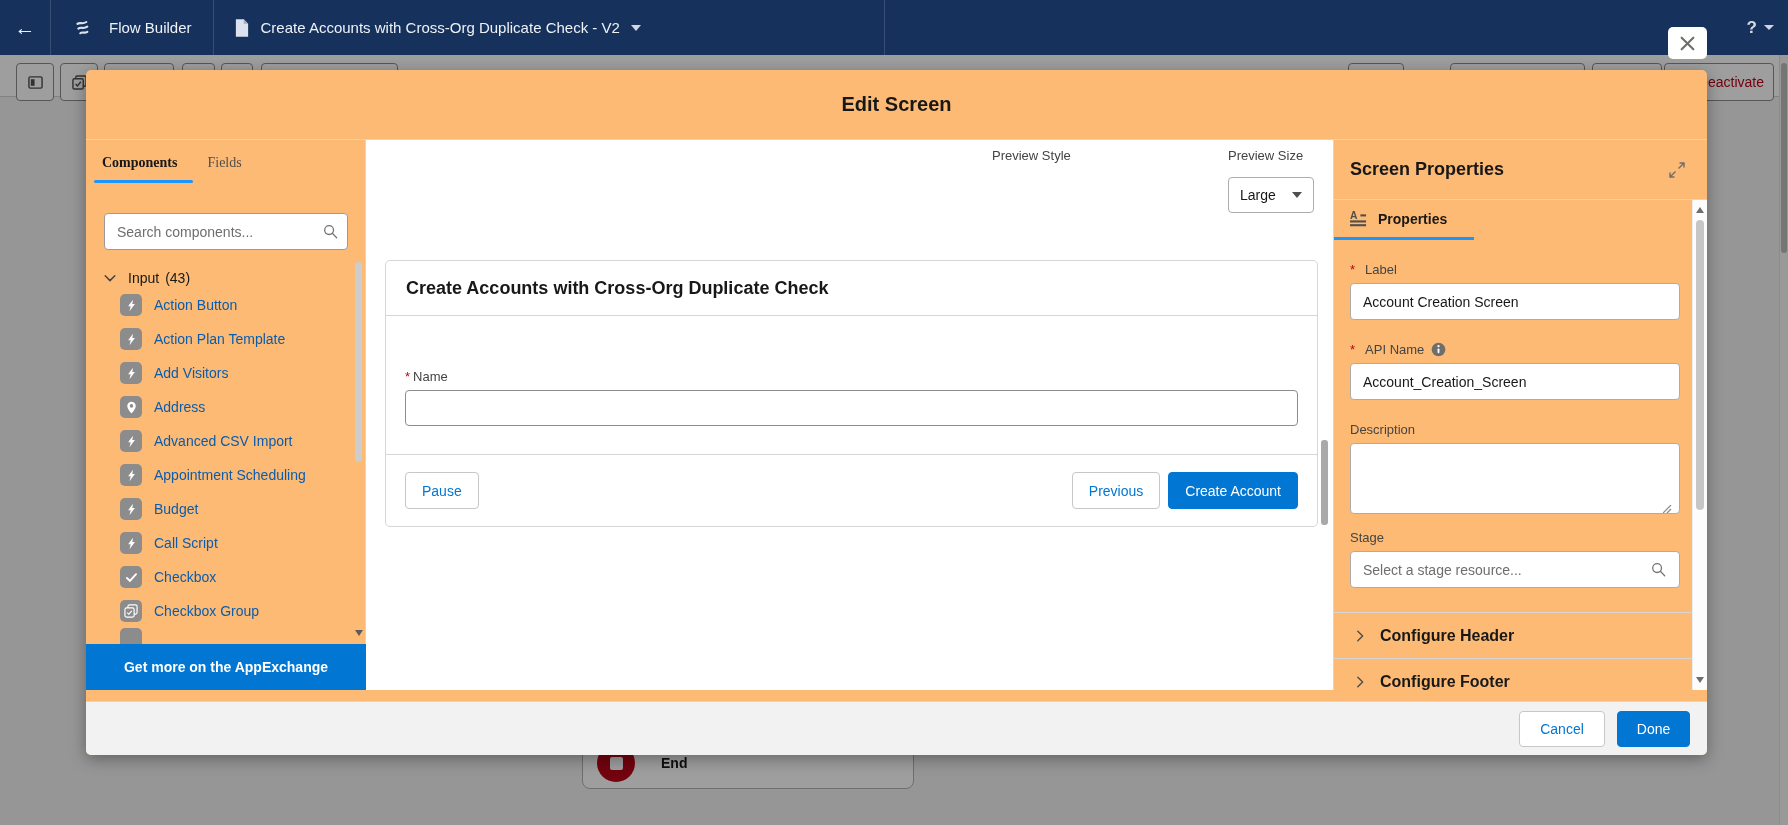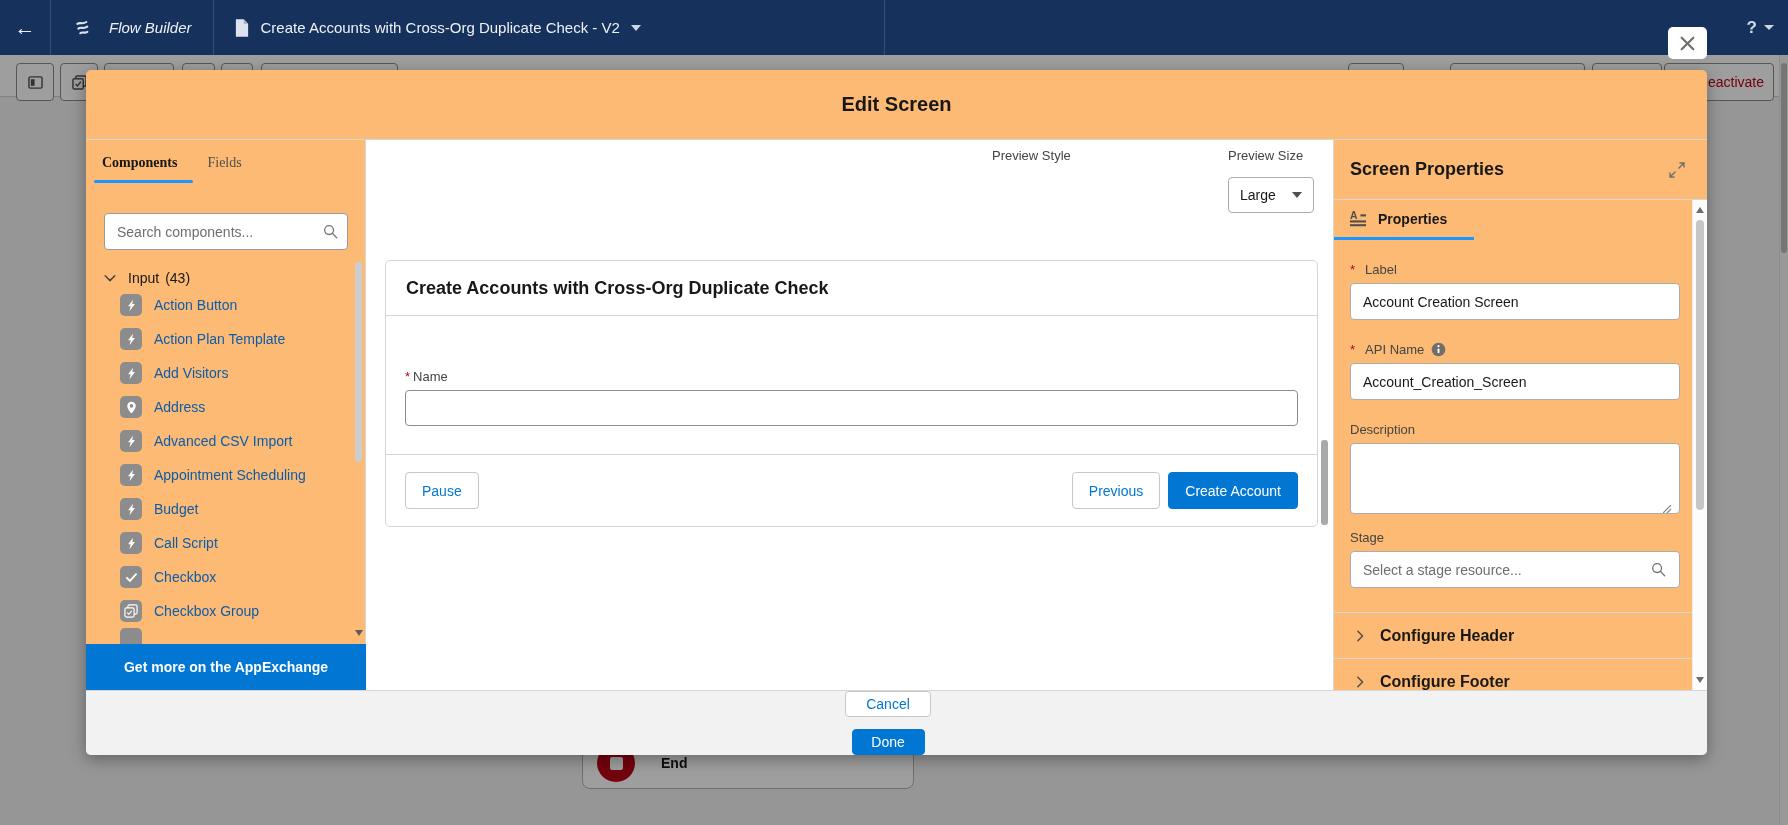--- a/index.html
+++ b/index.html
@@ -8,21 +8,21 @@
           background:#f3f2f2; font-family:"Liberation Sans",sans-serif; }
 
   
   .topbar{ position:absolute; top:0; left:0; width:1788px; height:55px;
            background:#16325c; z-index:3; display:flex; align-items:center; }
   .tb-div{ width:1px; height:55px; background:rgba(255,255,255,0.14); flex:none; }
   .tb-div.abs{ position:absolute; left:884px; top:0; }
   .back{ width:50px; height:55px; background:none; border:none; color:#e9edf4;
          font-size:21px; cursor:pointer; font-family:inherit; }
   .logo{ margin-left:22px; display:flex; transform:rotate(-6deg); }
-  .app-name{ margin-left:13px; color:#eef1f6; font-size:15px;font-style:italic; }
+  .app-name{ margin-left:13px; color:#eef1f6; font-size:15px; }
   .topbar .tb-div.after-name{ margin-left:21px; }
   .doc-ic{ margin-left:21px; display:flex; }
   .flow-title-btn{ background:none; border:none; display:flex; align-items:center;
                    gap:11px; margin-left:12px; cursor:pointer; font-family:inherit; }
   .flow-title-btn span.txt{ color:#eef1f6; font-size:15px; }
   .caret{ width:0; height:0; border-left:5px solid transparent;
           border-right:5px solid transparent; border-top:6px solid #cfd6e2; }
   .help{ position:absolute; right:14px; top:0; height:55px; background:none; border:none;
          display:flex; align-items:center; gap:7px; cursor:pointer; font-family:inherit; }
   .help .q{ color:#d5dbe5; font-size:17px; font-weight:bold; }
@@ -169,24 +169,24 @@
   .rp-scrollbar .up{ position:absolute; top:7px; left:3px; width:0; height:0;
                      border-left:4px solid transparent; border-right:4px solid transparent;
                      border-bottom:6px solid #6e6e6e; }
   .rp-scrollbar .thumb{ position:absolute; top:20px; left:3px; width:8px; height:290px;
                         background:#c6c6c6; border-radius:4px; }
   .rp-scrollbar .down{ position:absolute; bottom:7px; left:3px; width:0; height:0;
                        border-left:4px solid transparent; border-right:4px solid transparent;
                        border-top:6px solid #6e6e6e; }
 
   
-  .m-footer{ position:absolute; left:0; bottom:0; width:100%; height:65px;
+  .m-footer{ position:absolute; left:0; bottom:0; width:100%; height:54px;
              background:#f3f2f2; border-top:1px solid #d8d6d4; border-radius:0 0 5px 5px;
              display:flex; align-items:center; justify-content:flex-end; gap:12px;
-             padding-right:17px;flex-direction:column; }
+             padding-right:17px; }
   .m-footer .btn{ height:36px; }
 </style>
 </head>
 <body>
 
 <div class="stage">
 
   <header class="topbar">
     <button class="back">
       <span>←</span>

